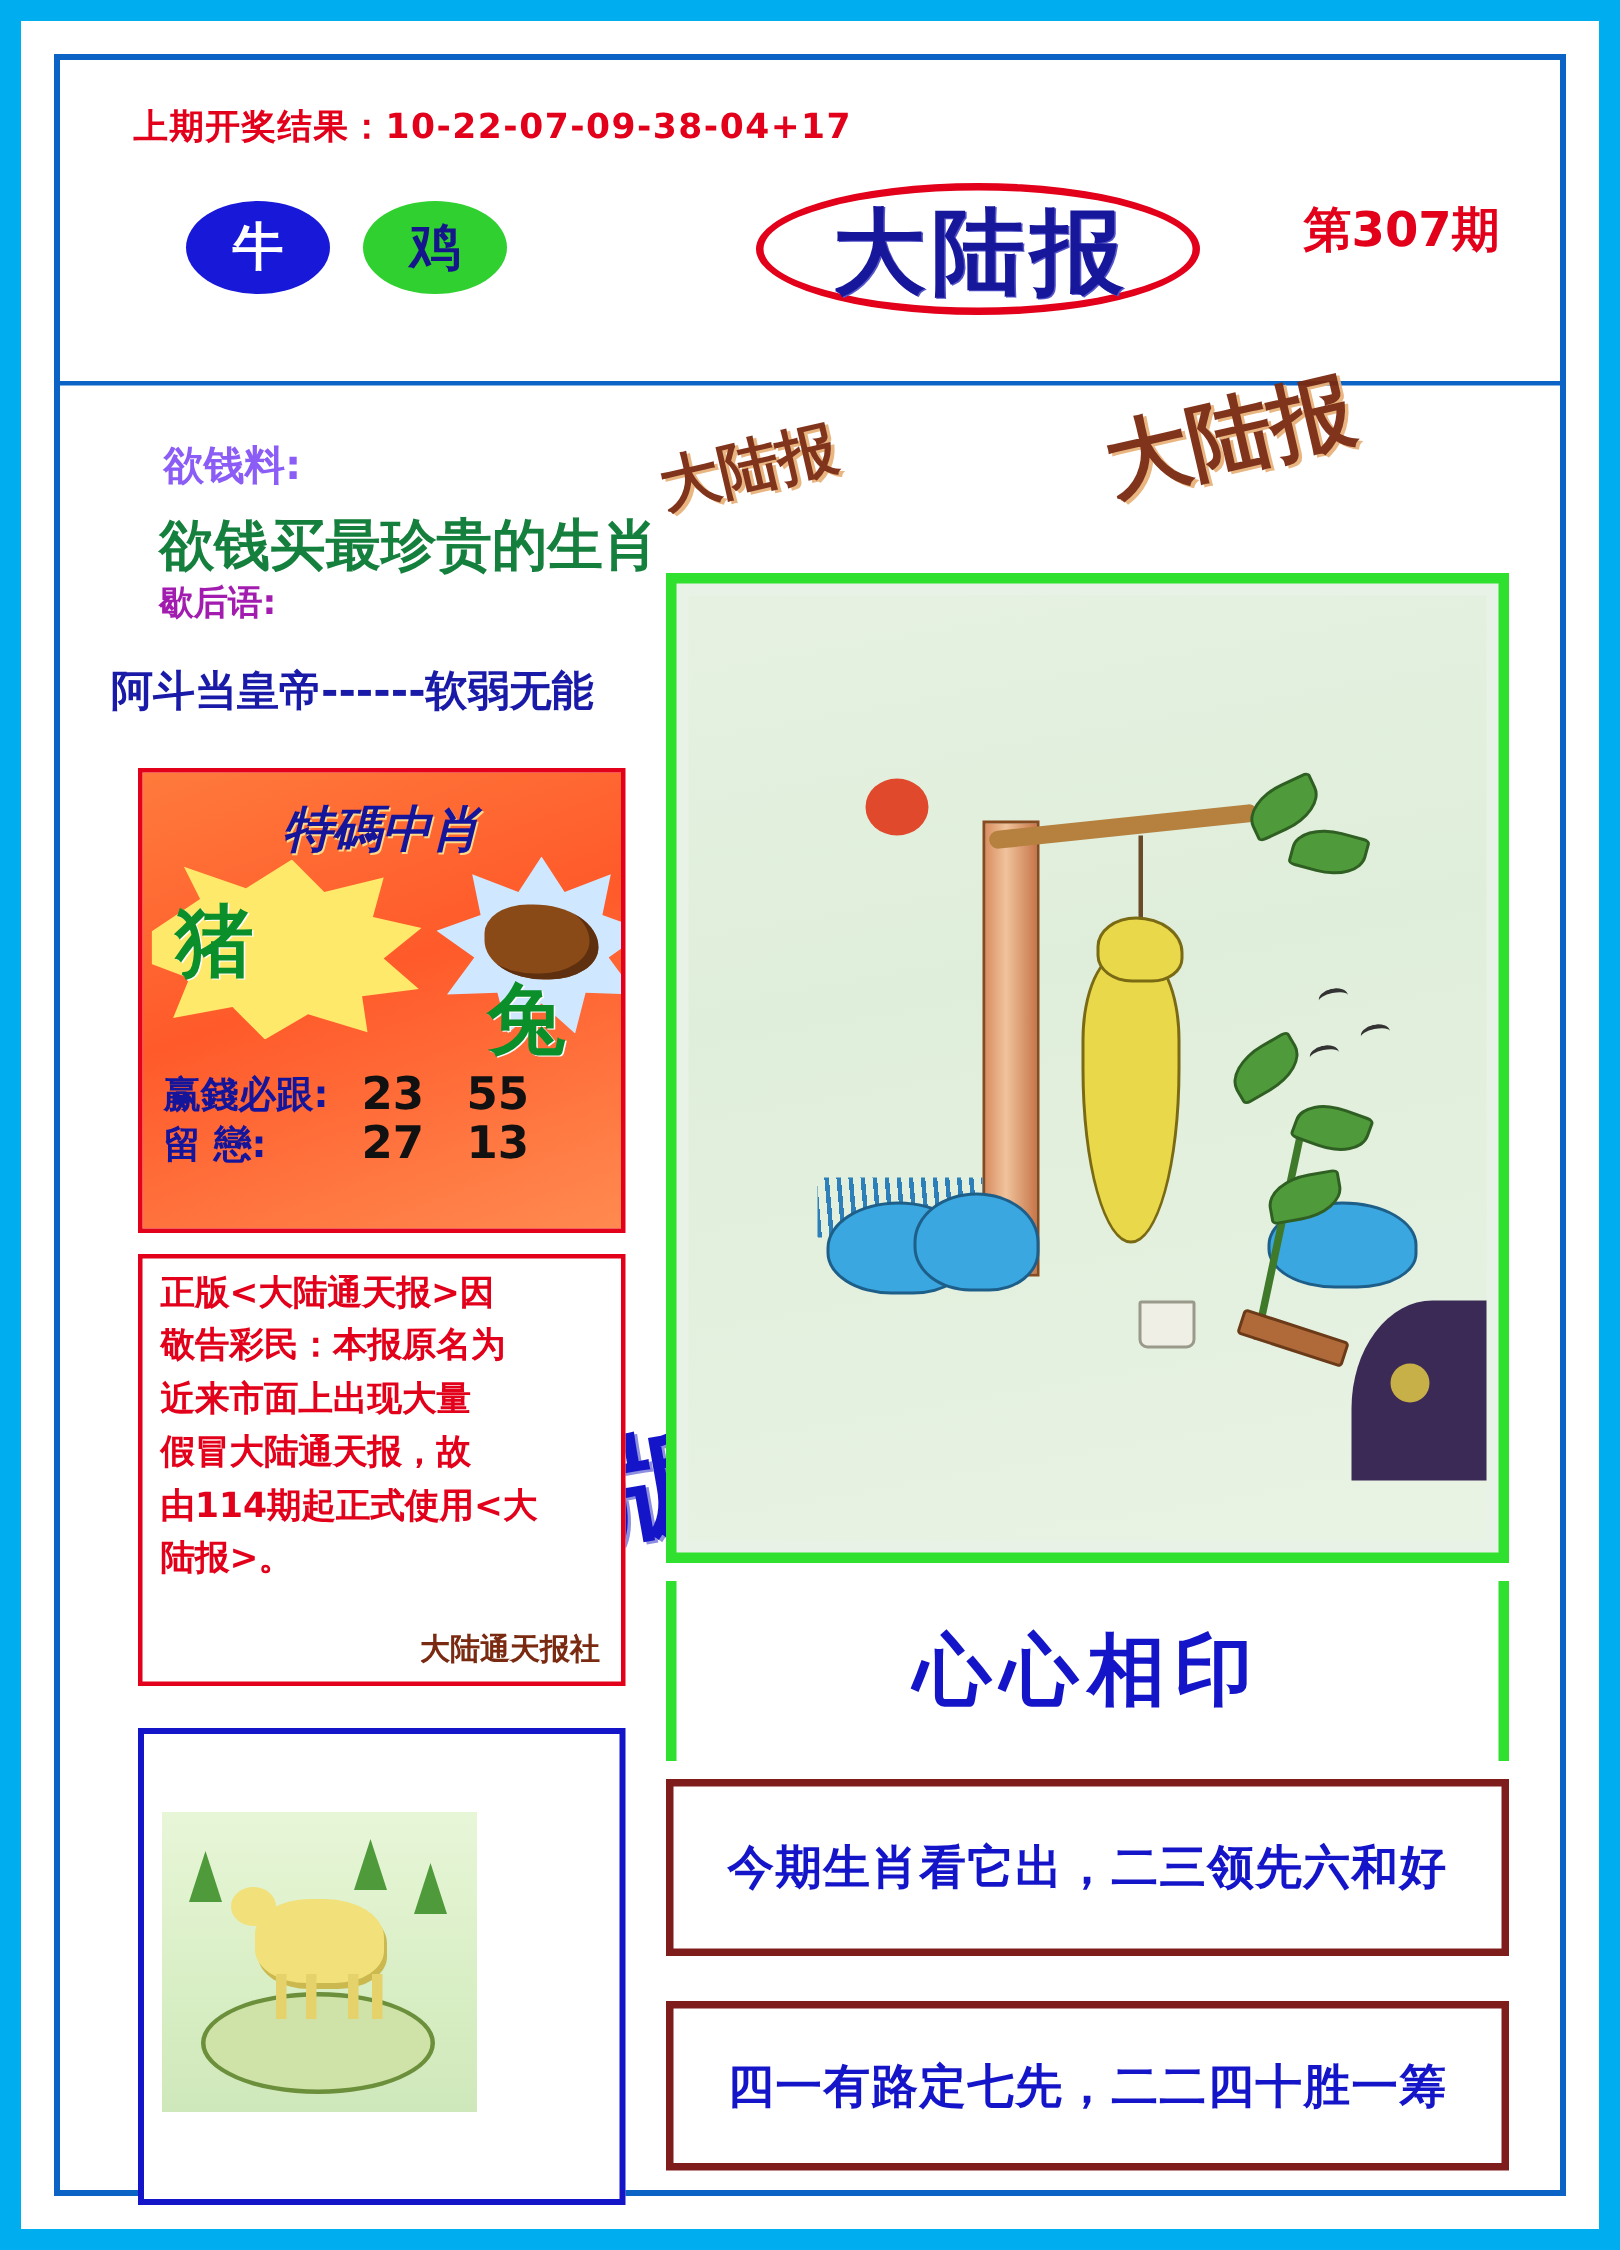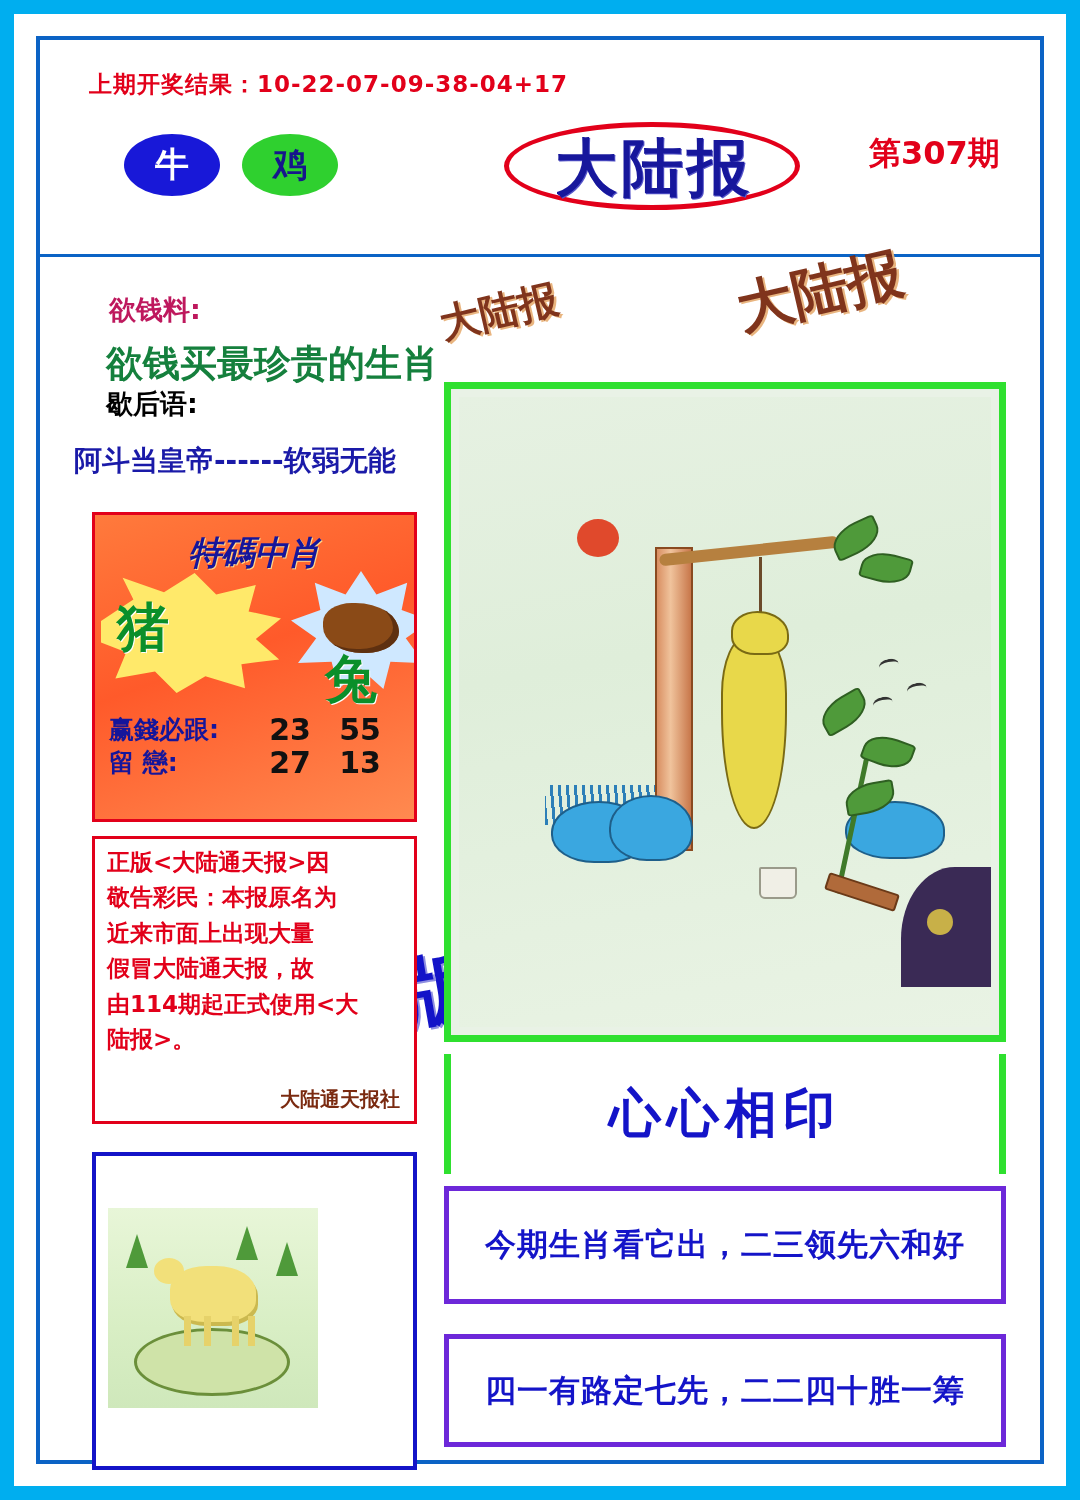--- a/index.html
+++ b/index.html
@@ -59,30 +59,30 @@
     font-size:32px;font-weight:bold;color:#e2001a;
     white-space:nowrap;
   }
   .hr-top{
     position:absolute;left:26px;right:26px;top:240px;
     height:3px;background:#0b63c5;
   }
   
   .lbl-qianliao{
     position:absolute;left:95px;top:278px;
-    font-size:27px;font-weight:bold;color:#be185d;
+    font-size:27px;font-weight:bold;color:#8b5cf6;
   }
   .line-qian{
     position:absolute;left:92px;top:325px;
     font-size:37px;font-weight:bold;color:#15803d;
     white-space:nowrap;
   }
   .lbl-xiehou{
     position:absolute;left:92px;top:372px;
-    font-size:27px;font-weight:bold;color:#000000;
+    font-size:23px;font-weight:bold;color:#a21caf;
   }
   .line-xiehou{
     position:absolute;left:60px;top:428px;
     font-size:28px;font-weight:bold;color:#1a1aa8;
     white-space:nowrap;
   }
   
   .wm{
     position:absolute;
     font-weight:bold;color:#7a2a10;
@@ -143,21 +143,21 @@
   }
   .tema-row{
     display:flex;align-items:center;
     height:33px;
   }
   .tema-rlabel{
     width:132px;font-size:25px;font-weight:bold;color:#15159b;
     white-space:nowrap;
   }
   .tema-n{
-    width:70px;text-align:right;
+    width:70px;text-align:left;
     font-size:30px;font-weight:bold;color:#111;
   }
   
   .notice{
     position:absolute;left:78px;top:822px;width:325px;height:288px;
     border:3px solid #e2001a;box-sizing:border-box;background:#fff;
     padding:10px 12px;
   }
   .notice p{
     margin:0 0 9px 0;
@@ -274,21 +274,21 @@
     position:absolute;left:430px;top:1040px;width:562px;height:120px;
     border-left:7px solid #2fe02f;border-right:7px solid #2fe02f;
     box-sizing:border-box;
     display:flex;align-items:center;justify-content:center;
   }
   .headline span{
     font-size:52px;font-weight:bold;color:#1414c8;letter-spacing:6px;
   }
   .verse{
     position:absolute;left:430px;width:562px;
-    border:5px solid #6d28d9;box-sizing:border-box;
+    border:5px solid #7f1d1d;box-sizing:border-box;
     display:flex;align-items:center;justify-content:center;
   }
   .verse span{
     font-size:31px;font-weight:bold;color:#1414c8;letter-spacing:1px;white-space:nowrap;
   }
   .verse1{top:1172px;height:118px;}
   .verse2{top:1320px;height:113px;}
 </style>
 </head>
 <body>

